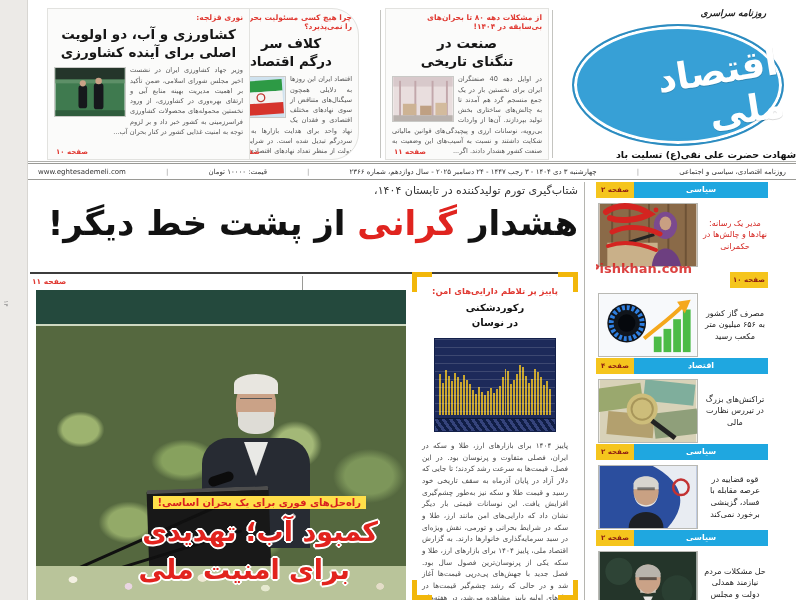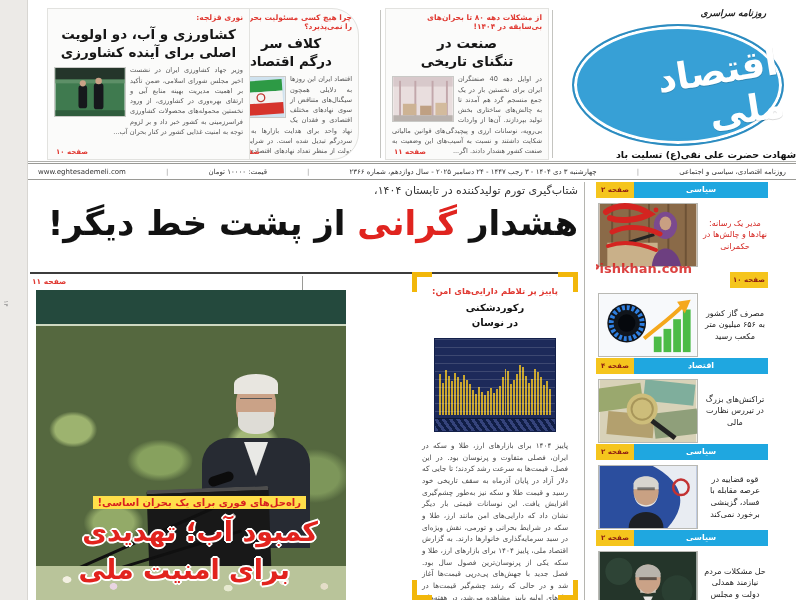--- a/index.html
+++ b/index.html
@@ -42,21 +42,21 @@
   #lead { position:absolute; left:30px; top:184px; width:548px; height:104px; }
   #lead .kicker { font-size:11px; color:#333; text-align:right; padding-left:6px; }
   #lead h1 { font-size:34px; font-weight:bold; color:#121212; text-align:right; white-space:nowrap;
     margin-top:6px; letter-spacing:-1px; }
   #lead h1 .red { color:#e0241f; }
   #lead .rule { position:absolute; left:0; bottom:14px; width:100%; height:2px; background:#3c3c3c; }
   #lead .pref { position:absolute; left:2px; bottom:2px; font-size:7.5px; font-weight:bold; color:#e03a33; }
   #lead .stub-div { position:absolute; left:272px; bottom:-16px; width:1px; height:28px; background:#9a9a96; }
 
   
-  #photo { position:absolute; left:36px; top:290px; width:310px; height:310px; overflow:hidden;
+  #photo { position:absolute; left:36px; top:290px; width:370px; height:310px; overflow:hidden;
     background:
       radial-gradient(40px 30px at 12% 45%, #9db36f 0 45%, transparent 60%),
       radial-gradient(55px 35px at 40% 55%, #87a15e 0 40%, transparent 60%),
       radial-gradient(45px 40px at 70% 50%, #a3b877 0 40%, transparent 60%),
       radial-gradient(60px 45px at 90% 60%, #7d965a 0 40%, transparent 60%),
       radial-gradient(50px 35px at 25% 75%, #93aa68 0 40%, transparent 60%),
       radial-gradient(45px 35px at 60% 80%, #80995c 0 40%, transparent 60%),
       #55683f; }
   #photo .wallband { position:absolute; left:0; top:0; width:100%; height:36px; background:#24493d; border-bottom:2px solid #cfd9c2; }
   #photo .flowers { position:absolute; left:0; bottom:0; width:100%; height:34px;

